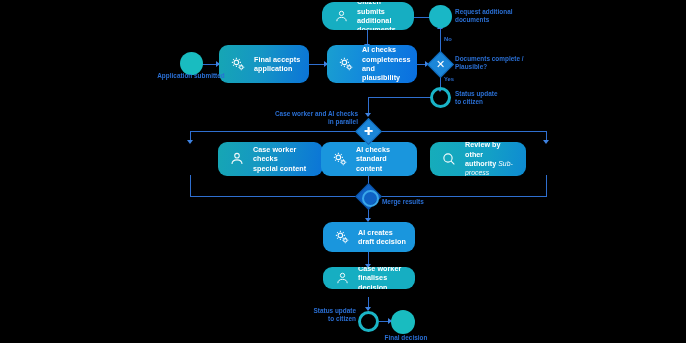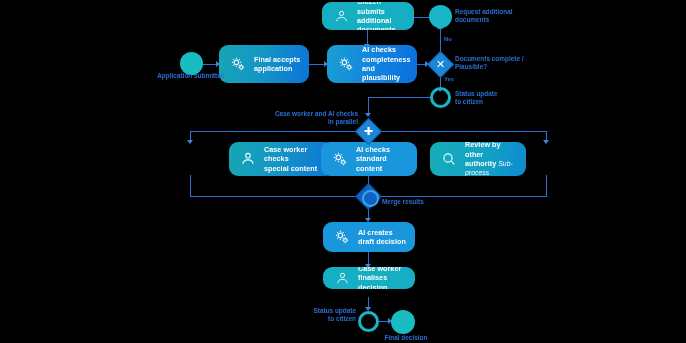--- a/index.html
+++ b/index.html
@@ -172,21 +172,21 @@
 
   <div class="ln lnv" style="left:368px;top:252px;height:15px;"></div>
   <div class="arw arw-d" style="left:365px;top:264px;"></div>
 
   <div class="ln lnv" style="left:368px;top:297px;height:13px;"></div>
   <div class="arw arw-d" style="left:365px;top:307px;"></div>
 
   <div class="ln lnh" style="left:379px;top:321px;width:13px;"></div>
   <div class="arw arw-r" style="left:388px;top:318px;"></div>
 
-  <div class="task g-solid-cyan" style="left:322px;top:2px;width:92px;height:28px;">
+  <div class="task g-solid-cyan" style="left:322px;top:2px;width:92px;height:28px;border-radius:12px;">
     <span class="ticon">
       <svg width="15" height="15" viewBox="0 0 24 24" fill="none" stroke="#ffffff" stroke-width="1.6">
         <circle cx="12" cy="7" r="3.4"></circle>
           <path d="M4.5 19.5c0-4.1 3.4-6.2 7.5-6.2s7.5 2.1 7.5 6.2"></path>
       </svg>
     </span>
     <span class="tlabel">Citizen submits
 additional documents</span>
   </div>
 
@@ -209,21 +209,21 @@
         <circle cx="9" cy="9" r="3.2"></circle>
           <path d="M9 2.6v1.6M9 13.8v1.6M2.6 9h1.6M13.8 9h1.6M4.4 4.4l1.1 1.1M12.5 12.5l1.1 1.1M13.6 4.4l-1.1 1.1M5.5 12.5l-1.1 1.1"></path>
         <circle cx="16" cy="16" r="2.4"></circle>
           <path d="M16 11.8v1.2M16 19v1.2M11.8 16h1.2M19 16h1.2"></path>
       </svg>
     </span>
     <span class="tlabel">AI checks completeness
 and plausibility</span>
   </div>
 
-  <div class="task g-teal-blue" style="left:218px;top:142px;width:105px;height:34px;margin-left:11px;">
+  <div class="task g-teal-blue" style="left:218px;top:142px;width:105px;height:34px;">
     <span class="ticon">
       <svg width="16" height="16" viewBox="0 0 24 24" fill="none" stroke="#ffffff" stroke-width="1.6">
         <circle cx="12" cy="7" r="3.4"></circle>
           <path d="M4.5 19.5c0-4.1 3.4-6.2 7.5-6.2s7.5 2.1 7.5 6.2"></path>
       </svg>
     </span>
     <span class="tlabel">Case worker checks
 special content</span>
   </div>
 

